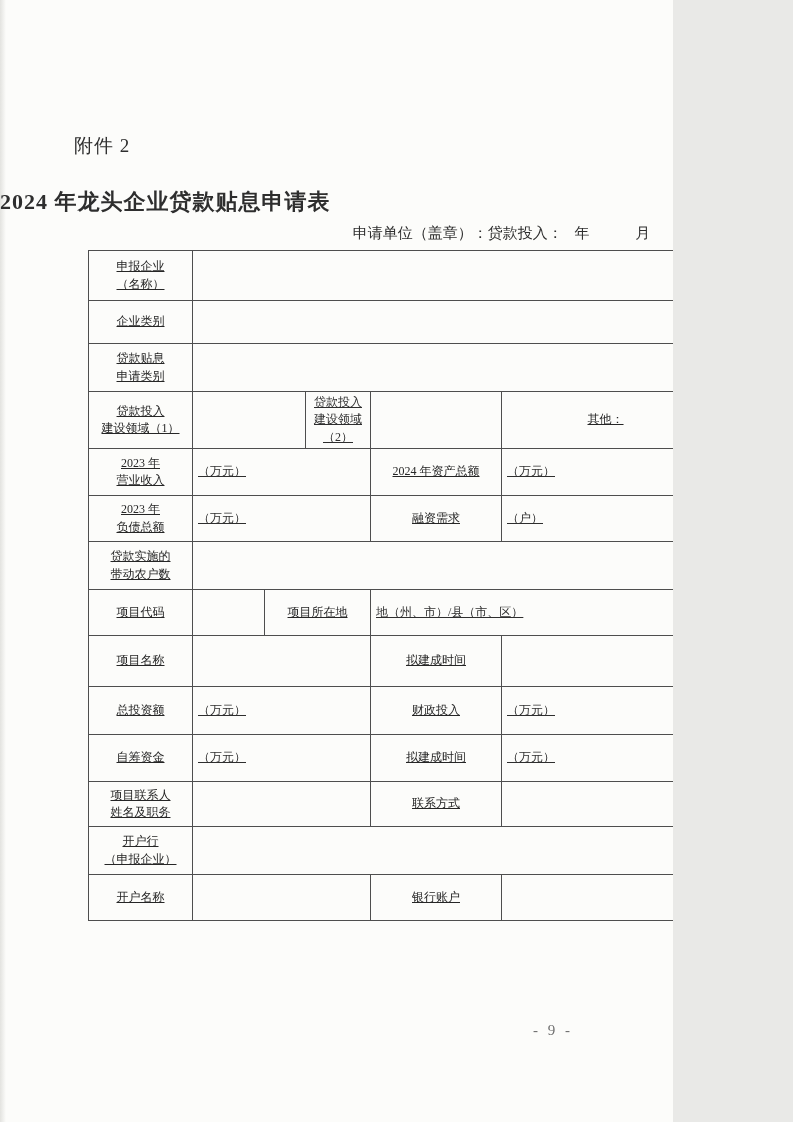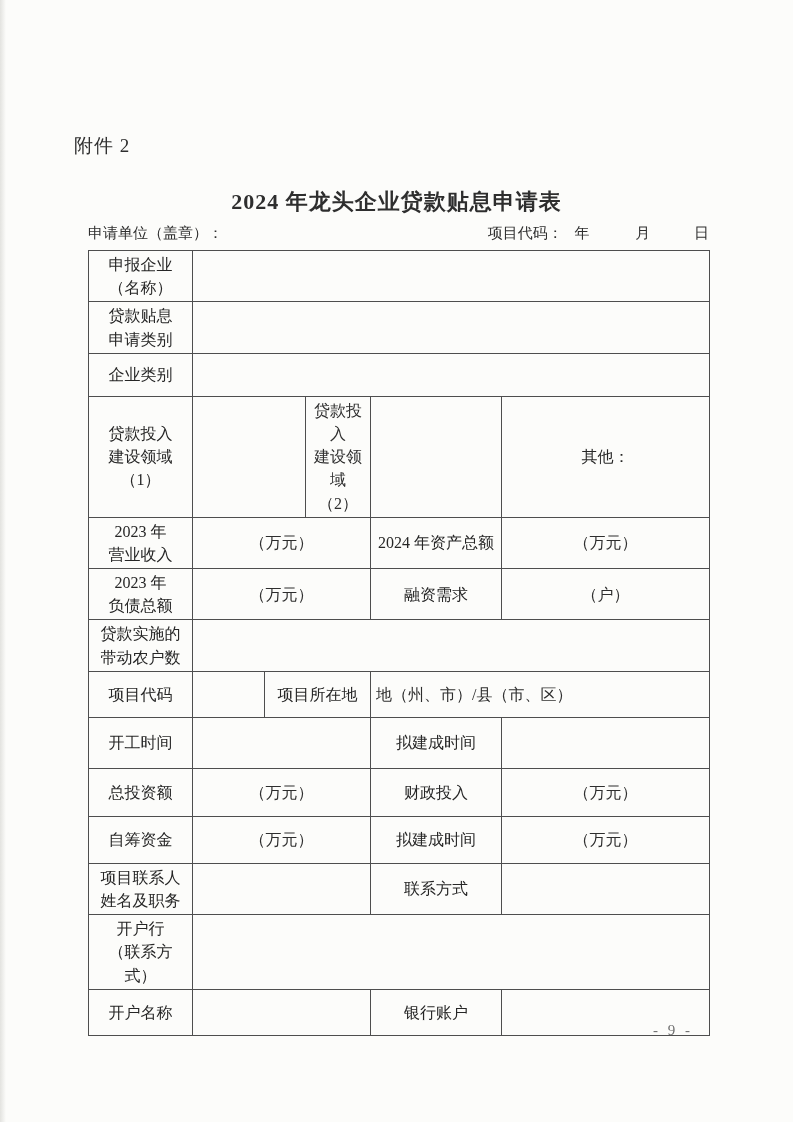--- a/index.html
+++ b/index.html
@@ -3,73 +3,74 @@
 <meta charset="utf-8">
 <style>
   html,body{margin:0;padding:0;}
   body{
     width:793px;height:1122px;
     background:#e9e9e7;
     font-family:"Liberation Serif","DejaVu Serif",serif;
   }
   .page{
     position:relative;
-    width:793px;height:1122px;
+    width:673px;height:1122px;
     background:#fcfcfa;
     overflow:hidden;
     color:#2e2e2e;
   }
   .scan-edge{
     position:absolute;left:0;top:0;width:6px;height:100%;
     background:linear-gradient(to right,#d8d8d4,rgba(255,255,255,0));
     opacity:.7;
   }
   .attachment{
     position:absolute;left:74px;top:133px;
     font-size:19px;letter-spacing:1px;
   }
   .doc-title{
     position:absolute;left:0;top:187px;width:100%;
-    text-align:center;font-size:22px;font-weight:bold;letter-spacing:1px;
+    font-size:22px;font-weight:bold;letter-spacing:1px;
   }
   .subheader{
     position:absolute;left:88px;top:224px;width:621px;
-    display:flex;justify-content:space-between;
+    display:flex;justify-content:flex-end;
     font-size:15px;
   }
   .date-part .u-year{margin-left:8px;}
   .date-part .u-month{margin-left:42px;}
   .date-part .u-day{margin-left:40px;}
   table.form{
     position:absolute;left:88px;top:250px;
     width:621px;
     border-collapse:collapse;table-layout:fixed;
   }
   table.form td{
     border:1.5px solid #4e4e4e;
     vertical-align:middle;
     padding:2px 5px;
-    font-size:16px;
+    font-size:12px;
     line-height:1.45;
     overflow:hidden;
+    text-decoration:underline;
   }
   td.lbl{
     text-align:center;
     white-space:pre-line;
     color:#262626;
   }
   td.lbl-sm{
     text-align:center;
     white-space:pre-line;
     font-size:13px;
     line-height:1.3;
     padding:2px 2px;
   }
   td.unit{
-    text-align:center;
+    text-align:left;
     padding-right:12px;
   }
   td.center-val{
     text-align:left;
   }
   td.field{background:transparent;}
   .page-number{
     position:absolute;top:1022px;right:100px;
     font-size:15px;color:#6f6f6f;letter-spacing:3px;
     font-family:"Liberation Serif","DejaVu Serif",serif;
@@ -81,21 +82,21 @@
 <div class="page">
   <div class="scan-edge"></div>
 
   <div class="attachment">附件 2</div>
 
   <div class="doc-title">2024 年龙头企业贷款贴息申请表</div>
 
   <div class="subheader">
     <span class="applicant-part">申请单位（盖章）：</span>
     <span class="date-part">
-      <span>项目代码：</span>
+      <span>贷款投入：</span>
       <span class="u-year">年</span>
       <span class="u-month">月</span>
       <span class="u-day">日</span>
     </span>
   </div>
 
   <table class="form">
     <colgroup>
       <col style="width:104px">
         <col style="width:72px">
@@ -103,27 +104,27 @@
       <col style="width:65px">
         <col style="width:131px">
         <col style="width:208px">
     </colgroup>
     <tbody>
       <tr style="height:50px">
         <td class="lbl">申报企业
 （名称）</td>
         <td class="field" colspan="5"></td>
       </tr>
+      <tr style="height:43px">
+        <td class="lbl">企业类别</td>
+        <td class="field" colspan="5"></td>
+      </tr>
       <tr style="height:48px">
         <td class="lbl">贷款贴息
 申请类别</td>
-        <td class="field" colspan="5"></td>
-      </tr>
-      <tr style="height:43px">
-        <td class="lbl">企业类别</td>
         <td class="field" colspan="5"></td>
       </tr>
       <tr style="height:55px">
         <td class="lbl">贷款投入
 建设领域（1）</td>
         <td class="field" colspan="2"></td>
         <td class="lbl-sm">贷款投入
 建设领域
 （2）</td>
         <td class="field"></td>
@@ -148,21 +149,21 @@
 带动农户数</td>
         <td class="field" colspan="5"></td>
       </tr>
       <tr style="height:46px">
         <td class="lbl">项目代码</td>
         <td class="field"></td>
         <td class="lbl" colspan="2">项目所在地</td>
         <td class="center-val" colspan="2">地（州、市）/县（市、区）</td>
       </tr>
       <tr style="height:51px">
-        <td class="lbl">开工时间</td>
+        <td class="lbl">项目名称</td>
         <td class="field" colspan="3"></td>
         <td class="lbl">拟建成时间</td>
         <td class="field"></td>
       </tr>
       <tr style="height:48px">
         <td class="lbl">总投资额</td>
         <td class="unit" colspan="3">（万元）</td>
         <td class="lbl">财政投入</td>
         <td class="unit">（万元）</td>
       </tr>
@@ -174,21 +175,21 @@
       </tr>
       <tr style="height:45px">
         <td class="lbl">项目联系人
 姓名及职务</td>
         <td class="field" colspan="3"></td>
         <td class="lbl">联系方式</td>
         <td class="field"></td>
       </tr>
       <tr style="height:48px">
         <td class="lbl">开户行
-（联系方式）</td>
+（申报企业）</td>
         <td class="field" colspan="5"></td>
       </tr>
       <tr style="height:46px">
         <td class="lbl">开户名称</td>
         <td class="field" colspan="3"></td>
         <td class="lbl">银行账户</td>
         <td class="field"></td>
       </tr>
     </tbody>
   </table>

